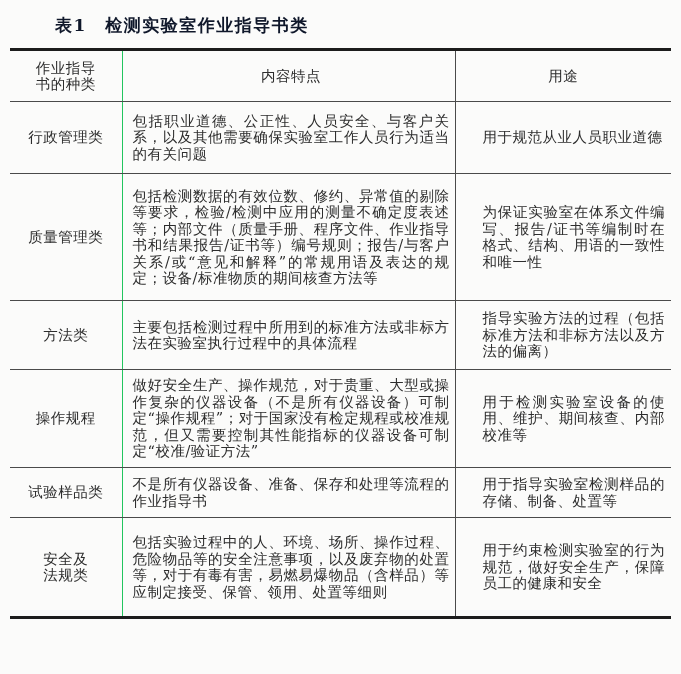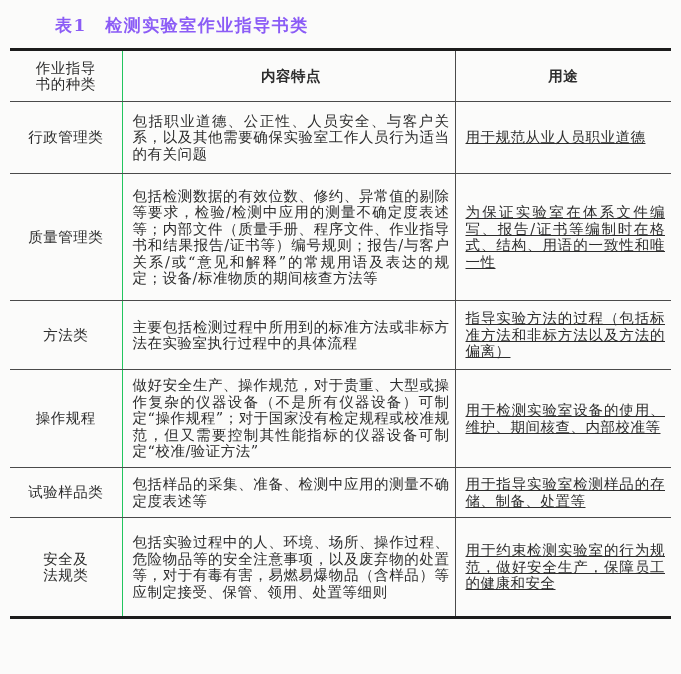--- a/index.html
+++ b/index.html
@@ -11,21 +11,21 @@
     font-family: "DejaVu Serif", "Liberation Serif", serif;
     color: #2d2d2d;
     overflow: hidden;
   }
   .page { position: relative; width: 681px; height: 674px; }
   .title {
     font-size: 17px;
     font-weight: bold;
     margin: 14px 0 0 55px;
     letter-spacing: 1.5px;
-    color: #8b5cf6;
+    color: #0f172a;
   }
   table.doc-table {
     border-collapse: collapse;
     table-layout: fixed;
     width: 661px;
     margin: 11px 0 0 10px;
     border-top: 3px solid #1c1c1c;
     border-bottom: 3px solid #1c1c1c;
   }
   col.c1 { width: 112px; }
@@ -48,25 +48,24 @@
   th:nth-child(2), td:nth-child(2) {
     border-right: 1px solid #4a4a4a;
     text-align: justify;
     text-align-last: left;
     padding-left: 10px;
     padding-right: 5px;
   }
   td:nth-child(3) {
     text-align: justify;
     text-align-last: left;
-    padding-left: 10px;
+    padding-left: 27px;
     padding-right: 6px;
-    text-decoration: underline;
   }
-  th:nth-child(2), th:nth-child(3) { text-align: left; text-align-last: center; font-weight: bold; }
+  th:nth-child(2), th:nth-child(3) { text-align: left; text-align-last: center; }
   thead tr { height: 52px; }
   tbody tr:nth-child(1) { height: 72px; }
   tbody tr:nth-child(2) { height: 127px; }
   tbody tr:nth-child(3) { height: 69px; }
   tbody tr:nth-child(4) { height: 98px; }
   tbody tr:nth-child(5) { height: 50px; }
   tbody tr:nth-child(6) { height: 100px; }
   tbody tr:nth-child(7) { height: 43px; }
 </style>
 </head>
@@ -105,21 +104,21 @@
         <td>主要包括检测过程中所用到的标准方法或非标方法在实验室执行过程中的具体流程</td>
         <td>指导实验方法的过程（包括标准方法和非标方法以及方法的偏离）</td>
       </tr>
       <tr>
         <td>操作规程</td>
         <td>做好安全生产、操作规范，对于贵重、大型或操作复杂的仪器设备（不是所有仪器设备）可制定“操作规程”；对于国家没有检定规程或校准规范，但又需要控制其性能指标的仪器设备可制定“校准/验证方法”</td>
         <td>用于检测实验室设备的使用、维护、期间核查、内部校准等</td>
       </tr>
       <tr>
         <td>试验样品类</td>
-        <td>包括样品的采集、准备、检测中应用的测量不确定度表述等</td>
+        <td>不是所有仪器设备、准备、保存和处理等流程的作业指导书</td>
         <td>用于指导实验室检测样品的存储、制备、处置等</td>
       </tr>
       <tr>
         <td>安全及
 法规类</td>
         <td>包括实验过程中的人、环境、场所、操作过程、危险物品等的安全注意事项，以及废弃物的处置等，对于有毒有害，易燃易爆物品（含样品）等应制定接受、保管、领用、处置等细则</td>
         <td>用于约束检测实验室的行为规范，做好安全生产，保障员工的健康和安全</td>
       </tr>
     </tbody>
   </table>

